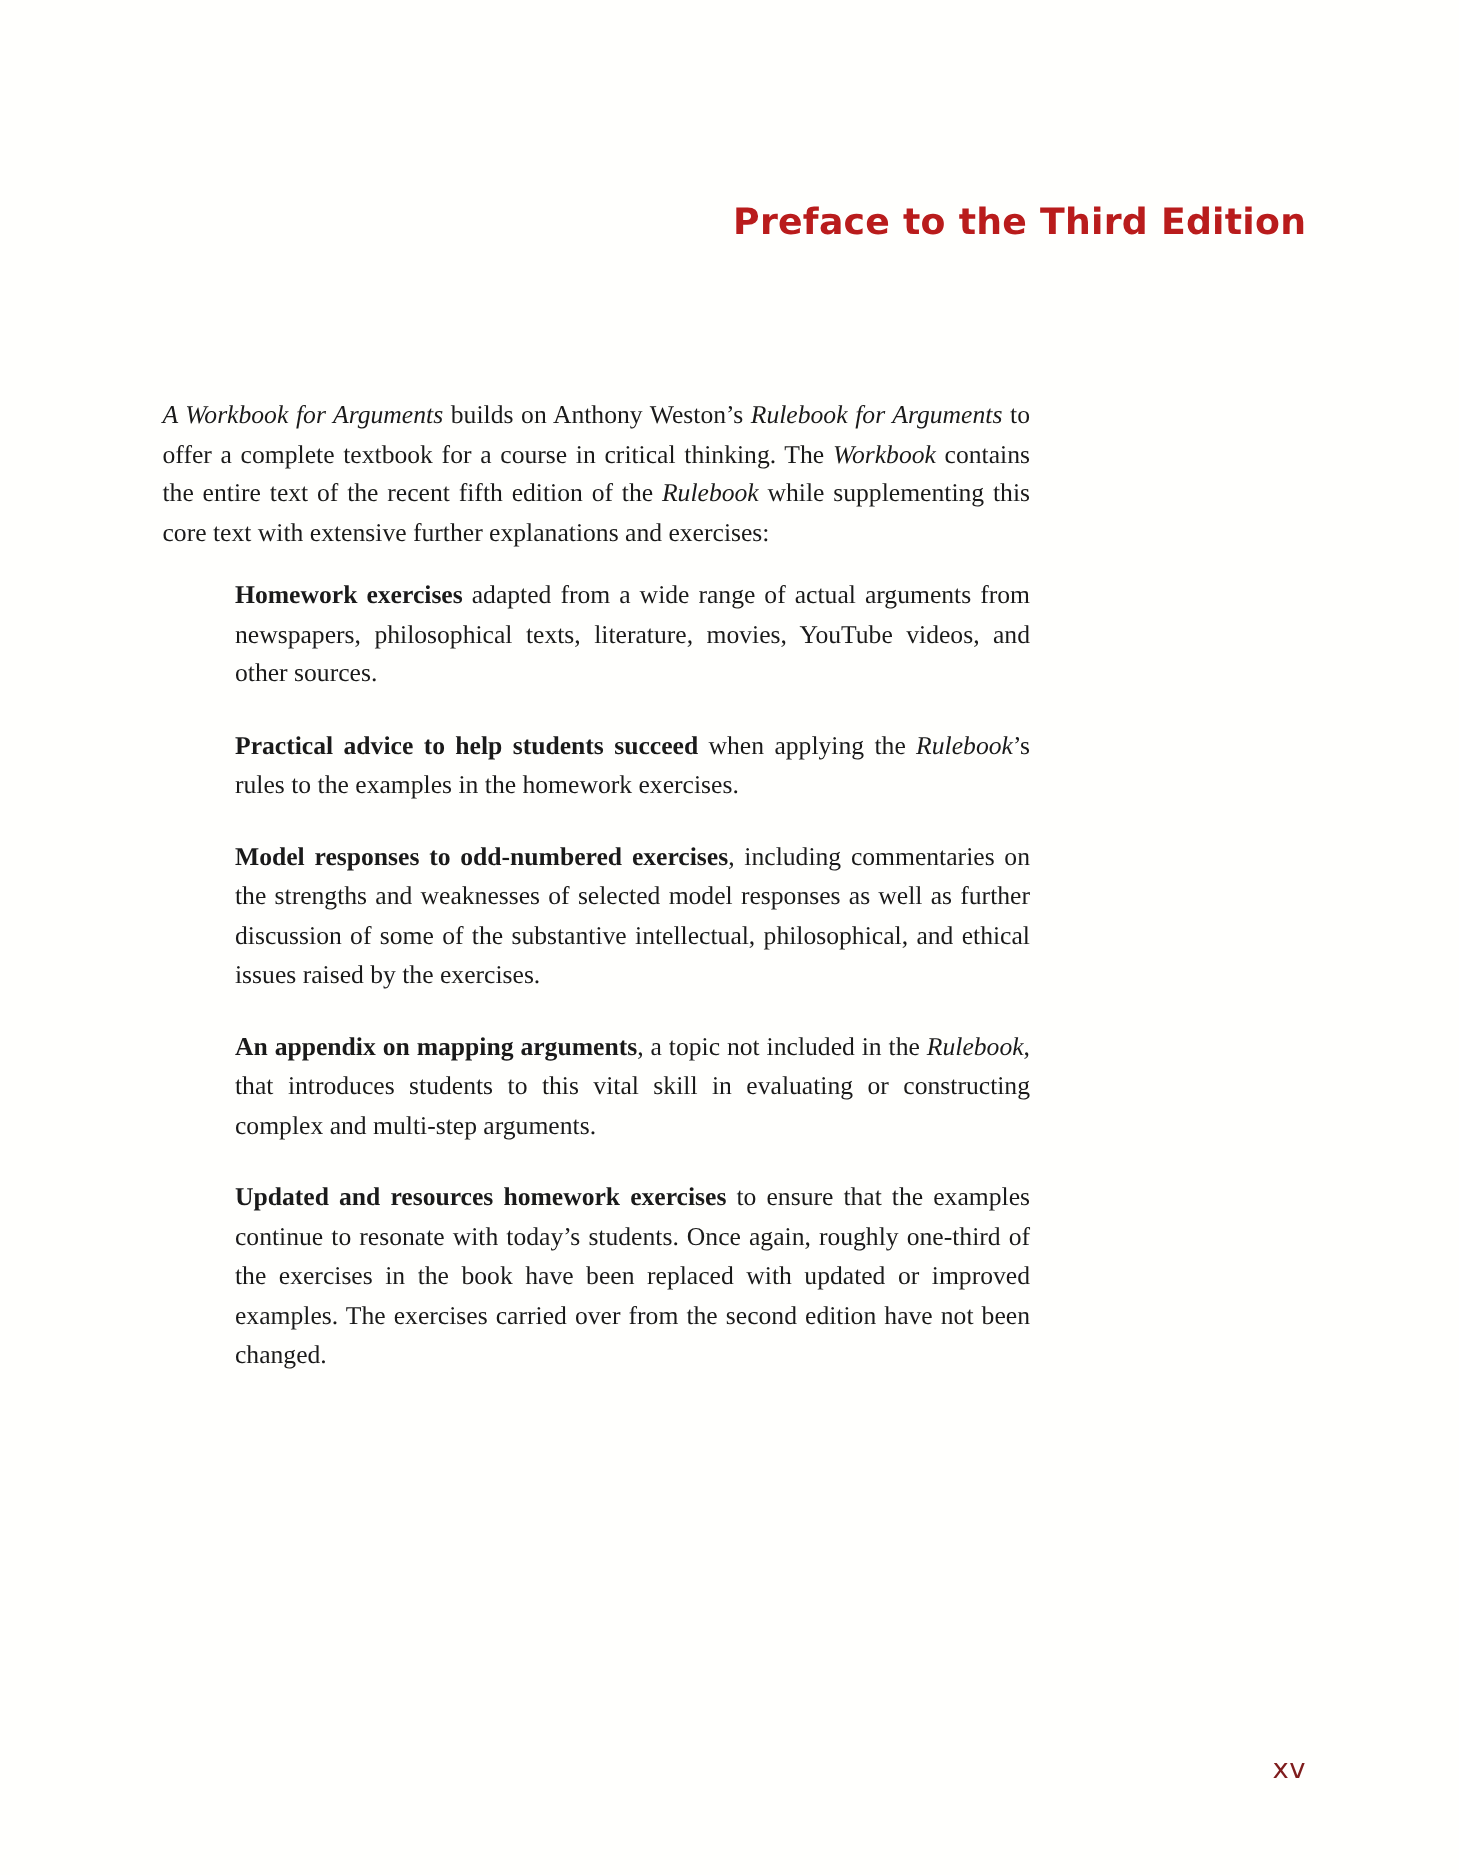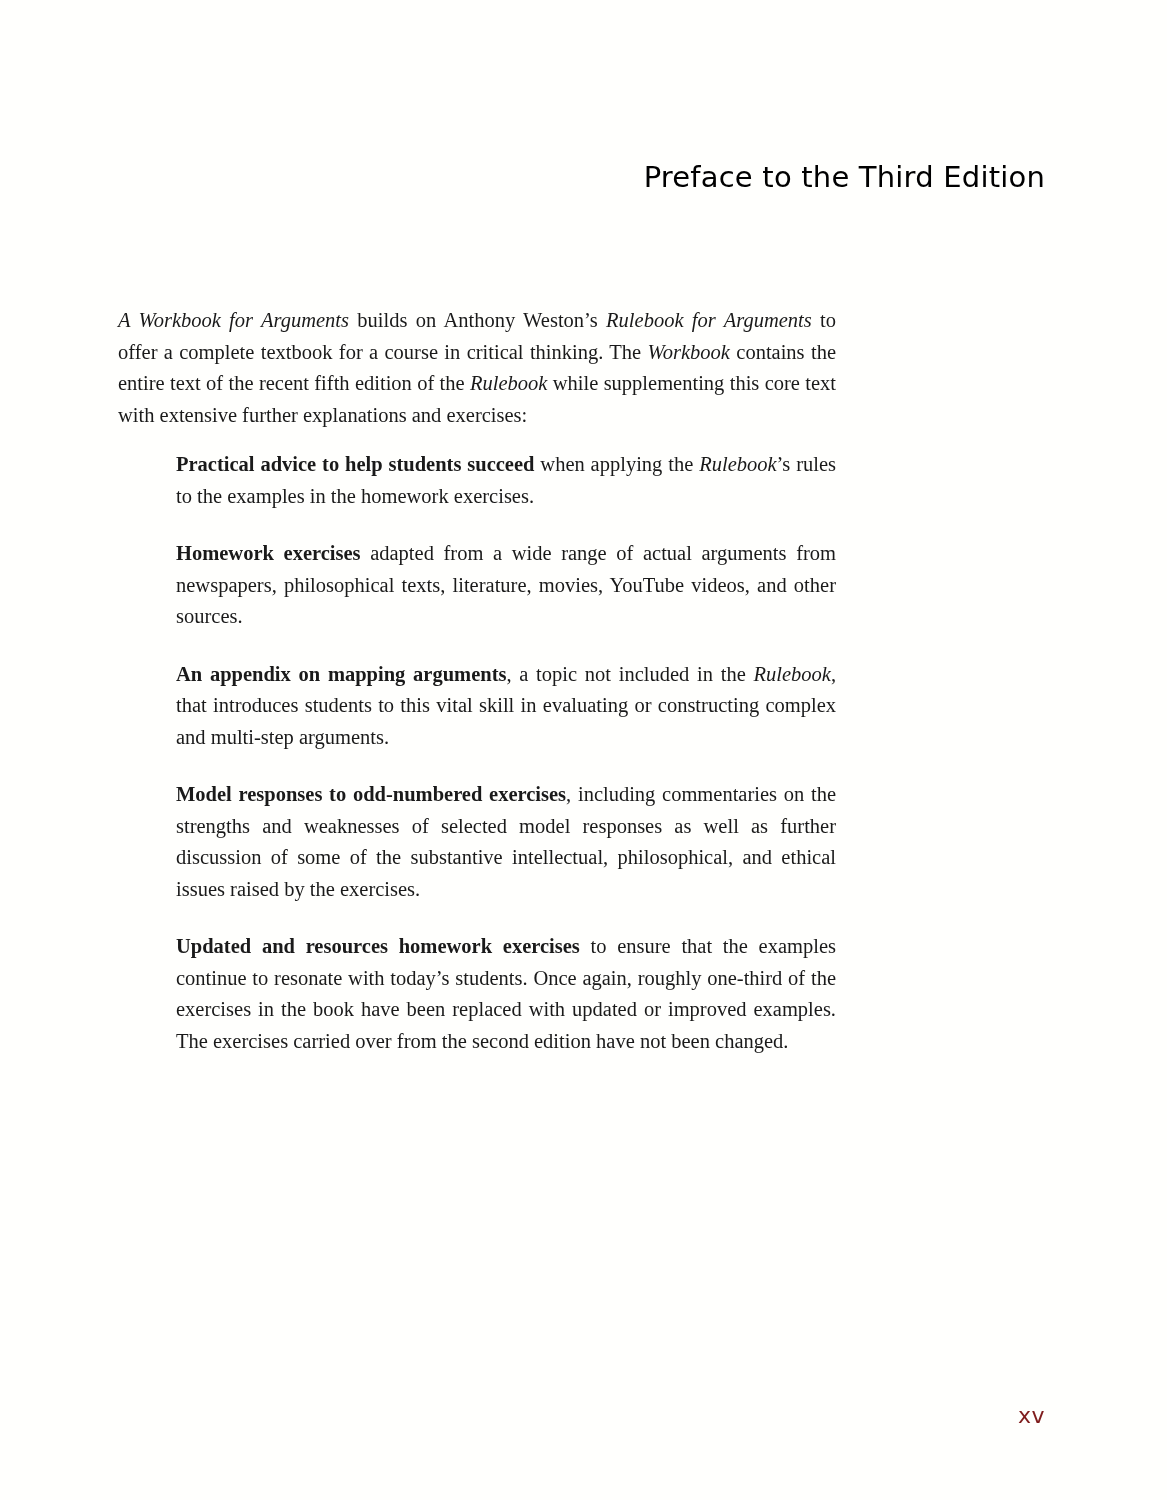--- a/index.html
+++ b/index.html
@@ -18,34 +18,34 @@
   .page {
     position: absolute;
     inset: 0;
     padding: 0;
   }
   .page-title {
     position: absolute;
     top: 160px;
     right: 122px;
     font-family: "DejaVu Sans", sans-serif;
-    font-weight: normal;
+    font-weight: bold;
     font-size: 29px;
     letter-spacing: 0.2px;
-    color: #000000;
+    color: #b91c1c;
     text-align: right;
   }
   .content {
     position: absolute;
     top: 305px;
     left: 118px;
     width: 718px;
   }
   p {
-    margin: 0;
+    margin: 12px;
     font-size: 20.5px;
     line-height: 31.5px;
     text-align: justify;
     text-justify: inter-word;
     hyphens: manual;
   }
   p.body-para {
     margin-bottom: 18px;
   }
   .bullet-block {
@@ -84,41 +84,41 @@
   <div class="page-title">Preface to the Third Edition</div>
 
   <div class="content">
 
     <p class="body-para">
       <em>A Workbook for Arguments</em><span> builds on Anthony Weston’s </span><em>Rulebook for Arguments</em><span> to offer a complete textbook for a course in critical thinking. The </span><em>Workbook</em><span> contains the entire text of the recent fifth edition of the </span><em>Rulebook</em><span> while supplementing this core text with extensive further explanations and exercises:</span>
     </p>
 
     <div class="bullet-block">
       <p>
-        <span class="lead-in">Practical advice to help students succeed</span><span> when applying the </span><em>Rulebook</em><span>’s rules to the examples in the homework exercises.</span>
+        <span class="lead-in">Homework exercises</span><span> adapted from a wide range of actual arguments from newspapers, philosophical texts, literature, movies, YouTube videos, and other sources.</span>
       </p>
     </div>
 
     <div class="bullet-block">
       <p>
-        <span class="lead-in">Homework exercises</span><span> adapted from a wide range of actual arguments from newspapers, philosophical texts, literature, movies, YouTube videos, and other sources.</span>
+        <span class="lead-in">Practical advice to help students succeed</span><span> when applying the </span><em>Rulebook</em><span>’s rules to the examples in the homework exercises.</span>
       </p>
     </div>
 
 
 
     <div class="bullet-block">
       <p>
-        <span class="lead-in">An appendix on mapping arguments</span><span>, a topic not included in the </span><em>Rulebook</em><span>, that introduces students to this vital skill in evaluating or constructing complex and multi-step arguments.</span>
+        <span class="lead-in">Model responses to odd-numbered exercises</span><span>, including commentaries on the strengths and weaknesses of selected model responses as well as further discussion of some of the substantive intellectual, philosophical, and ethical issues raised by the exercises.</span>
       </p>
     </div>
 
     <div class="bullet-block">
       <p>
-        <span class="lead-in">Model responses to odd-numbered exercises</span><span>, including commentaries on the strengths and weaknesses of selected model responses as well as further discussion of some of the substantive intellectual, philosophical, and ethical issues raised by the exercises.</span>
+        <span class="lead-in">An appendix on mapping arguments</span><span>, a topic not included in the </span><em>Rulebook</em><span>, that introduces students to this vital skill in evaluating or constructing complex and multi-step arguments.</span>
       </p>
     </div>
 
 
     <div class="bullet-block">
       <p>
         <span class="lead-in">Updated and resources homework exercises</span><span> to ensure that the examples continue to resonate with today’s students. Once again, roughly one-third of the exercises in the book have been replaced with updated or improved examples. The exercises carried over from the second edition have not been changed.</span>
       </p>
     </div>
 

